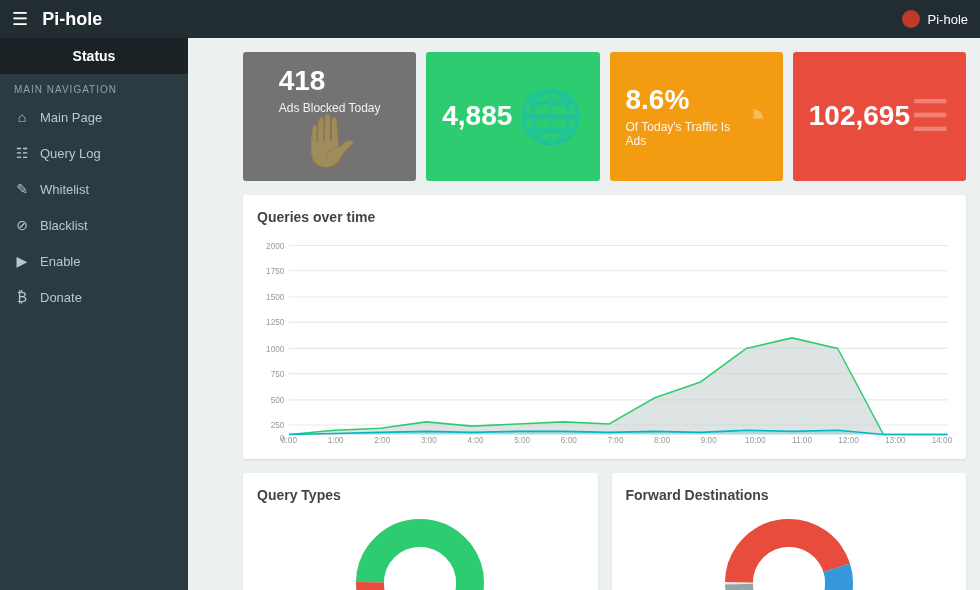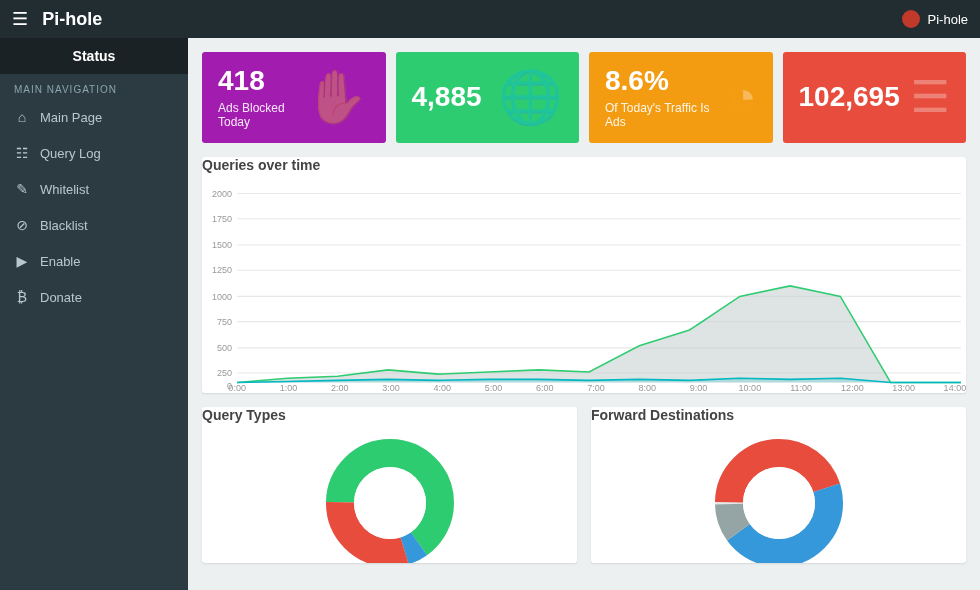--- a/index.html
+++ b/index.html
@@ -31,20 +31,21 @@
       color: #fff;
       font-size: 18px;
       cursor: pointer;
     }
 
     
     .layout {
       display: flex;
       flex: 1;
       overflow: hidden;
+      gap: 41px;
     }
 
     
     .sidebar {
       width: 188px;
       background: #2c3b41;
       flex-shrink: 0;
       display: flex;
       flex-direction: column;
     }
@@ -96,21 +97,21 @@
     }
     .stat-card {
       border-radius: 3px;
       padding: 14px 16px;
       color: #fff;
       display: flex;
       align-items: center;
       justify-content: space-between;
       min-height: 90px;
     }
-    .stat-card.blue { background: #a21caf; }
+    .stat-card.blue { background: #737373; flex-direction: column; }
     .stat-card.green { background: #2ecc71; }
     .stat-card.yellow { background: #f39c12; justify-content: center; }
     .stat-card.red { background: #e74c3c; }
     .stat-card-content {}
     .stat-card-number {
       font-size: 28px;
       font-weight: bold;
       line-height: 1.1;
     }
     .stat-card-label {
@@ -122,20 +123,21 @@
       font-size: 52px;
       opacity: 0.3;
       line-height: 1;
     }
 
     
     .panel {
       background: #fff;
       border-radius: 3px;
       margin-bottom: 14px;
+      padding: 14px;
       box-shadow: 0 1px 2px rgba(0,0,0,0.1);
     }
     .panel-title {
       font-size: 14px;
       font-weight: bold;
       color: #444;
       margin-bottom: 10px;
     }
 
     

